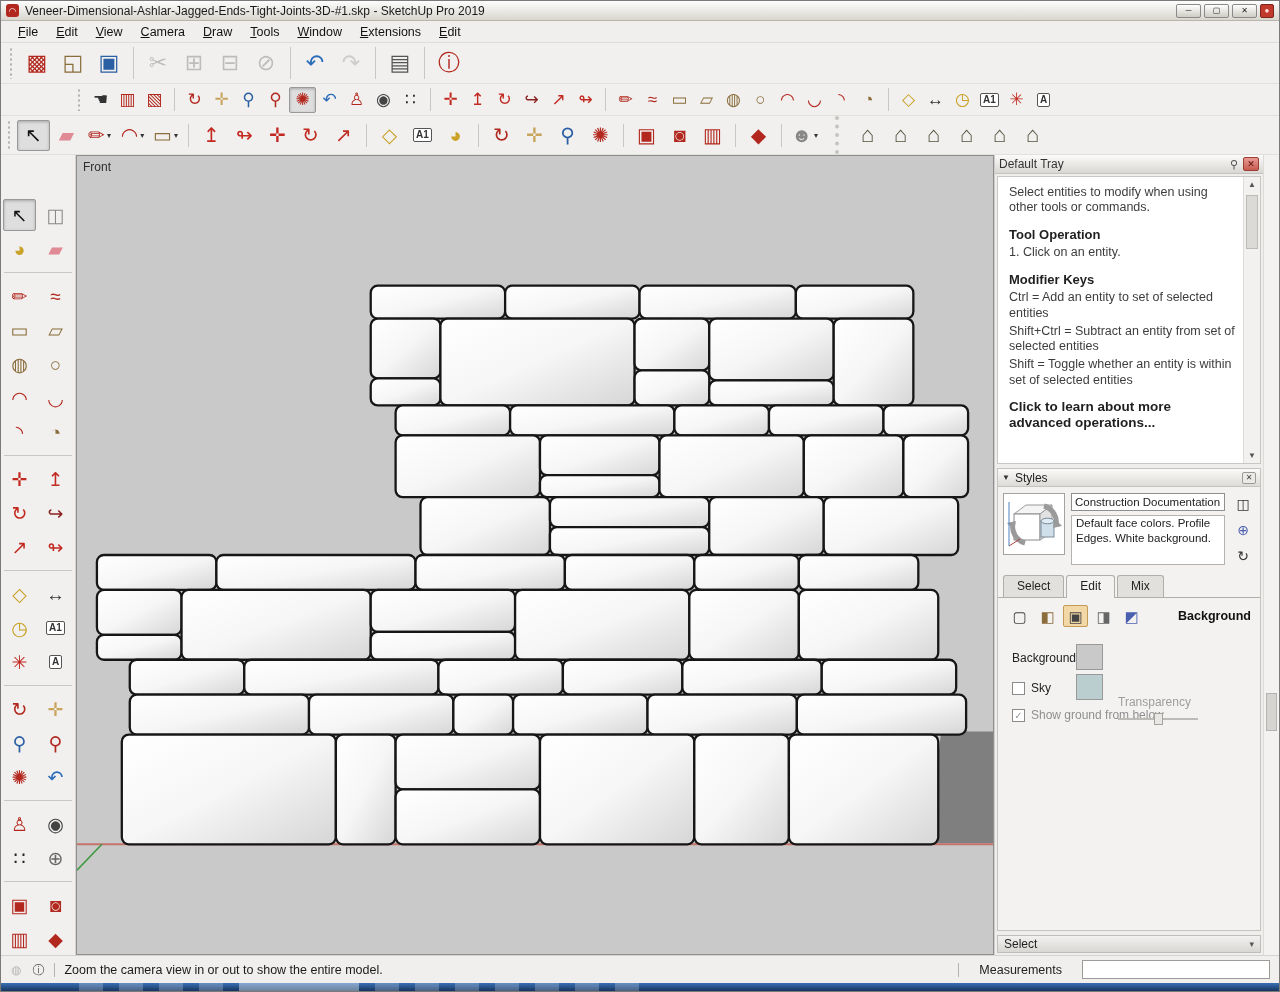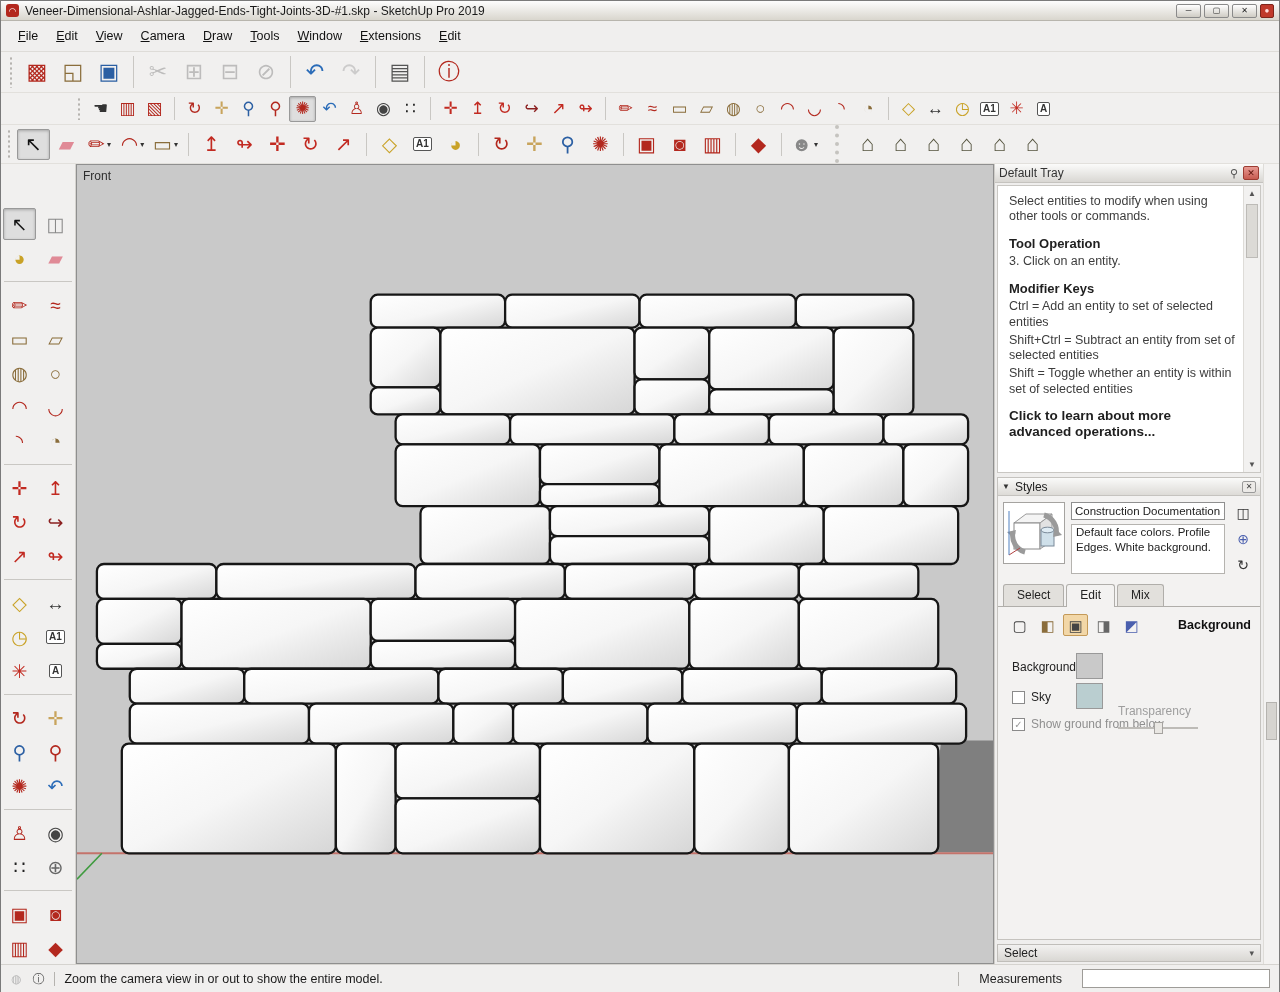--- a/index.html
+++ b/index.html
@@ -16,21 +16,21 @@
     background:linear-gradient(#fdfdfd,#d9d6ce); border-bottom:1px solid #b8b5ad; }
   .app-icon { width:13px; height:13px; border-radius:3px; background:#b3281e; margin-right:6px;
     display:flex; align-items:center; justify-content:center; color:#fff; font-size:9px; }
   .title { flex:1; font-size:12px; color:#1a1a1a; white-space:nowrap; overflow:hidden; }
   .win-controls { display:flex; gap:3px; }
   .win-controls .tb-btn { width:25px; height:14px; border:1px solid #8a8a8a; border-radius:2px;
     background:linear-gradient(#ffffff,#cfccc4); font-size:8px; }
   .win-controls .tb-btn[data-name="recording-indicator-button"] { width:14px; background:#c0392b; border-color:#7e241a; }
 
   
-  .menubar { height:31px; display:flex; align-items:center; padding-left:8px;
+  .menubar { height:22px; display:flex; align-items:center; padding-left:8px;
     background:#f0efee; border-bottom:1px solid #dedcd8; }
   .menu-item { display:inline-block; padding:3px 9px; font-size:12.5px; color:#111; }
   .menu-item::first-letter { text-decoration:underline; }
 
   
   .tbrow { display:flex; align-items:center; background:#f1f0ef; border-bottom:1px solid #e2e0dc; }
   .tbrow::before { content:""; width:4px; align-self:stretch; margin:4px 6px 4px 0;
     background:radial-gradient(circle,#b5b3af 1px,transparent 1.3px) 0 0/4px 5px repeat-y; }
   .tb1 { height:41px; padding-left:8px; }
   .tb2 { height:32px; padding-left:76px; }
@@ -640,21 +640,21 @@
       <div class="tray-header" data-name="tray-header">
         <span data-name="tray-title">Default Tray</span>
         <span class="pin-icon" data-name="pin-icon">⚲</span>
         <span class="tray-close" data-name="close-icon">✕</span>
       </div>
 
       <div class="instructor" data-name="instructor-panel">
         <div class="inst-text">
             <p data-name="instructor-text">Select entities to modify when using other tools or commands.</p>
             <p class="b" data-name="instructor-heading">Tool Operation</p>
-            <p data-name="instructor-text">3. Click on an entity.</p>
+            <p data-name="instructor-text">1. Click on an entity.</p>
             <p class="b" data-name="instructor-heading">Modifier Keys</p>
             <p data-name="instructor-text">Ctrl = Add an entity to set of selected entities</p>
             <p data-name="instructor-text">Shift+Ctrl = Subtract an entity from set of selected entities</p>
             <p data-name="instructor-text">Shift = Toggle whether an entity is within set of selected entities</p>
             <p class="b big" data-name="instructor-heading">Click to learn about more advanced operations...</p>
           </div>
         <div class="inst-scroll" data-name="instructor-scrollbar">
           <span data-name="scroll-up-icon">▲</span>
           <span data-name="scroll-down-icon">▼</span>
         </div>

